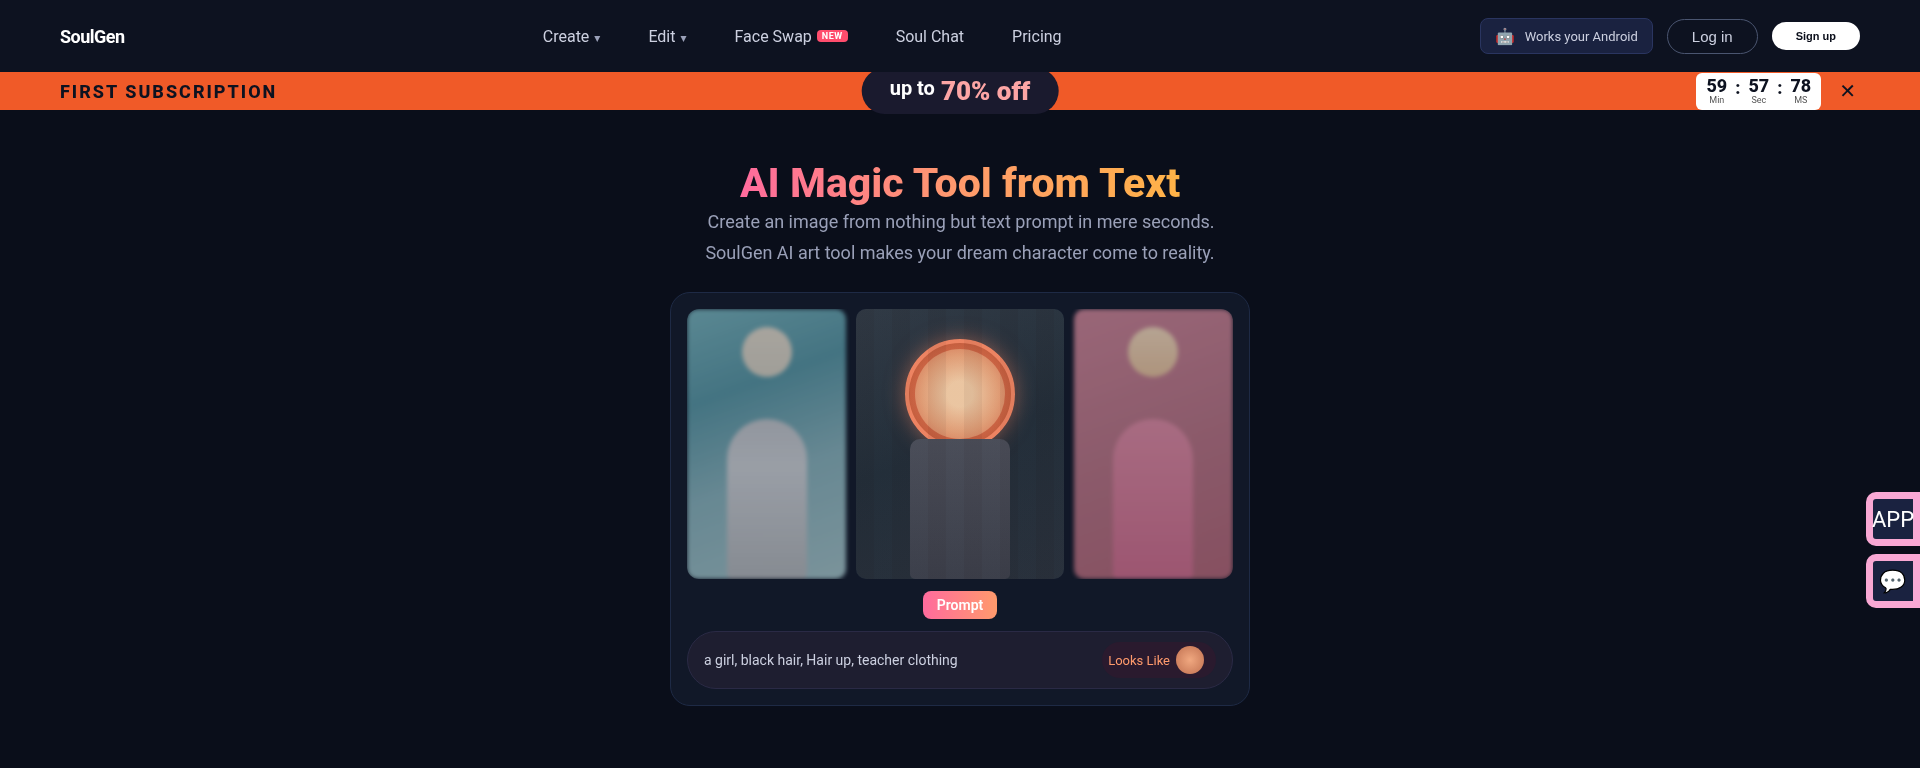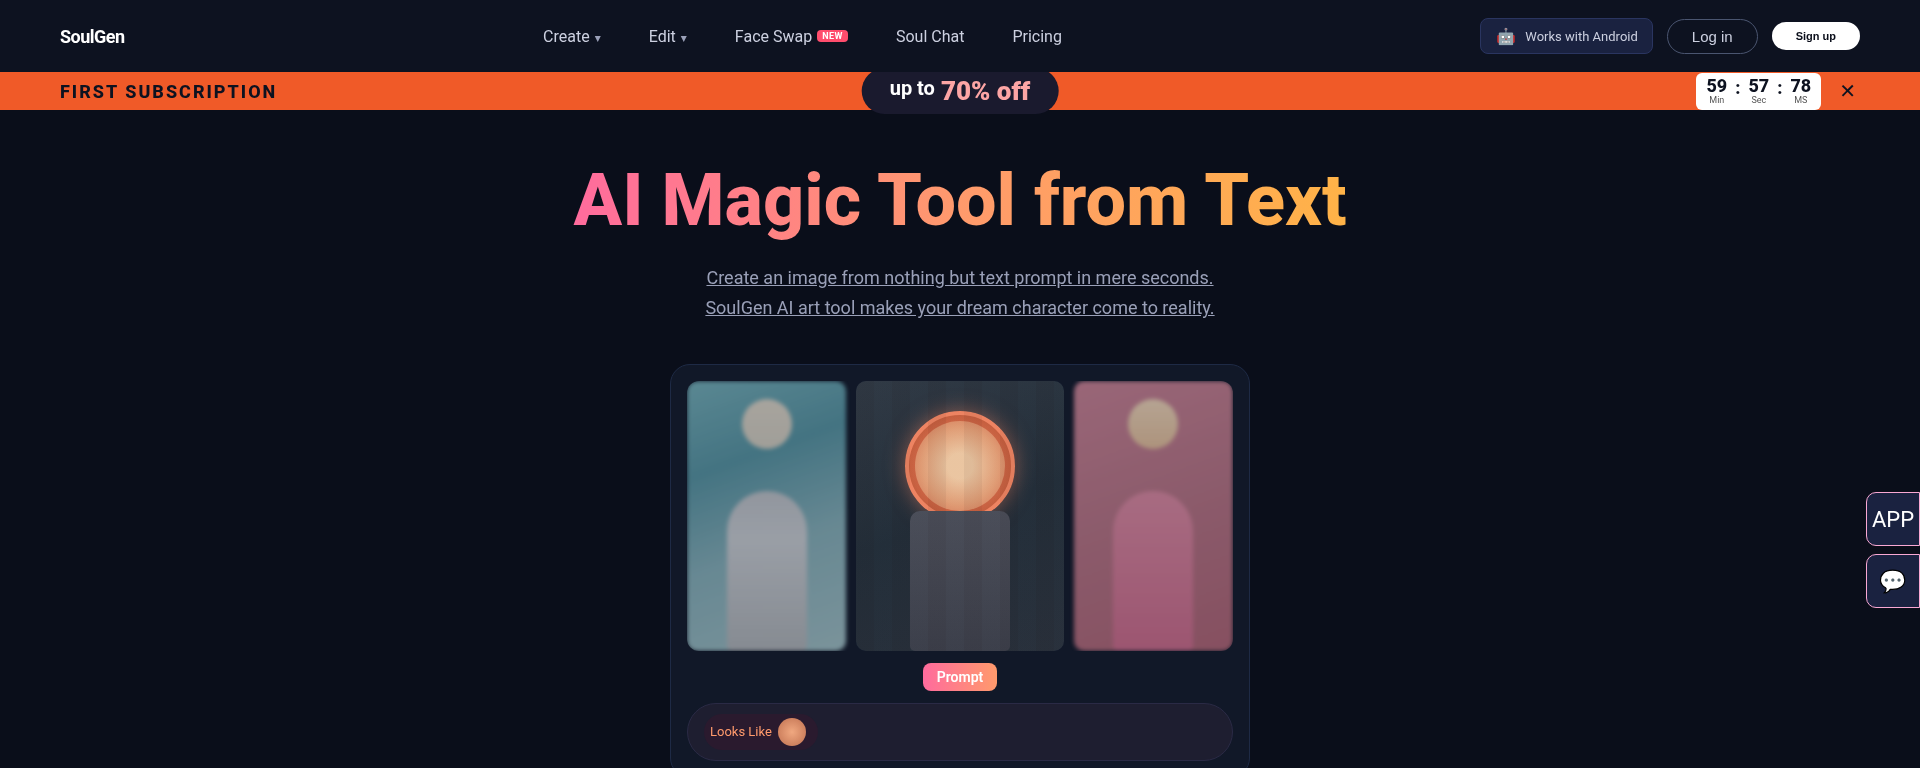--- a/index.html
+++ b/index.html
@@ -185,37 +185,35 @@
 
     
     .hero {
       display: flex;
       flex-direction: column;
       align-items: center;
       padding-top: 50px;
       padding-bottom: 60px;
     }
     .hero-title {
-      font-size: 72px;
+      font-size: 41px;
       font-weight: 800;
       text-align: center;
       line-height: 1.15;
-      margin-bottom: 20px;
       background: linear-gradient(90deg, #ff6b9d 0%, #ff9a6c 50%, #ffb347 100%);
       -webkit-background-clip: text;
       -webkit-text-fill-color: transparent;
       background-clip: text;
     }
     .hero-subtitle {
       font-size: 18px;
       color: #9aa0b8;
-      text-align: center;
+      text-align: right;
       line-height: 1.7;
-      margin-bottom: 40px;
-      text-decoration: underline;
+      margin-bottom: 24px;
     }
 
     
     .showcase-container {
       width: 580px;
       background: #111828;
       border-radius: 20px;
       border: 1px solid #1e2a45;
       padding: 16px;
       margin-bottom: 40px;
@@ -361,21 +359,21 @@
       position: fixed;
       right: 0;
       bottom: 160px;
       display: flex;
       flex-direction: column;
       gap: 8px;
       z-index: 100;
     }
     .float-btn {
       background: #1a2240;
-      border: 1px solid #f9a8d4;
+      border: 7px solid #f9a8d4;
       border-radius: 10px 0 0 10px;
       width: 54px;
       height: 54px;
       display: flex;
       align-items: center;
       justify-content: center;
       cursor: pointer;
       font-size: 22px;
     }
 
@@ -409,21 +407,21 @@
       <span>Soul Chat</span>
     </div>
     <div class="nav-item">
       <span>Pricing</span>
     </div>
   </div>
 
   <div class="nav-right">
     <div class="android-badge">
       <span class="android-icon">🤖</span>
-      <span>Works with Android</span>
+      <span>Works your Android</span>
     </div>
     <button class="btn-login">Log in</button>
     <button class="btn-signup">Sign up</button>
   </div>
 </nav>
 
 <div class="promo-banner">
   <div class="promo-left">FIRST SUBSCRIPTION</div>
 
   <div class="promo-center">
@@ -494,20 +492,21 @@
           </div>
         </div>
       </div>
     </div>
 
     <div class="prompt-bar-wrapper">
       <div style="display:flex;justify-content:center;margin-bottom:6px;">
         <div class="prompt-label">Prompt</div>
       </div>
       <div class="prompt-input-row">
+        <span class="prompt-text">a girl, black hair, Hair up, teacher clothing</span>
         <div class="looks-like-pill">
           <span>Looks Like</span>
           <div class="looks-like-avatar"></div>
         </div>
       </div>
     </div>
   </div>
 
 </section>
 

